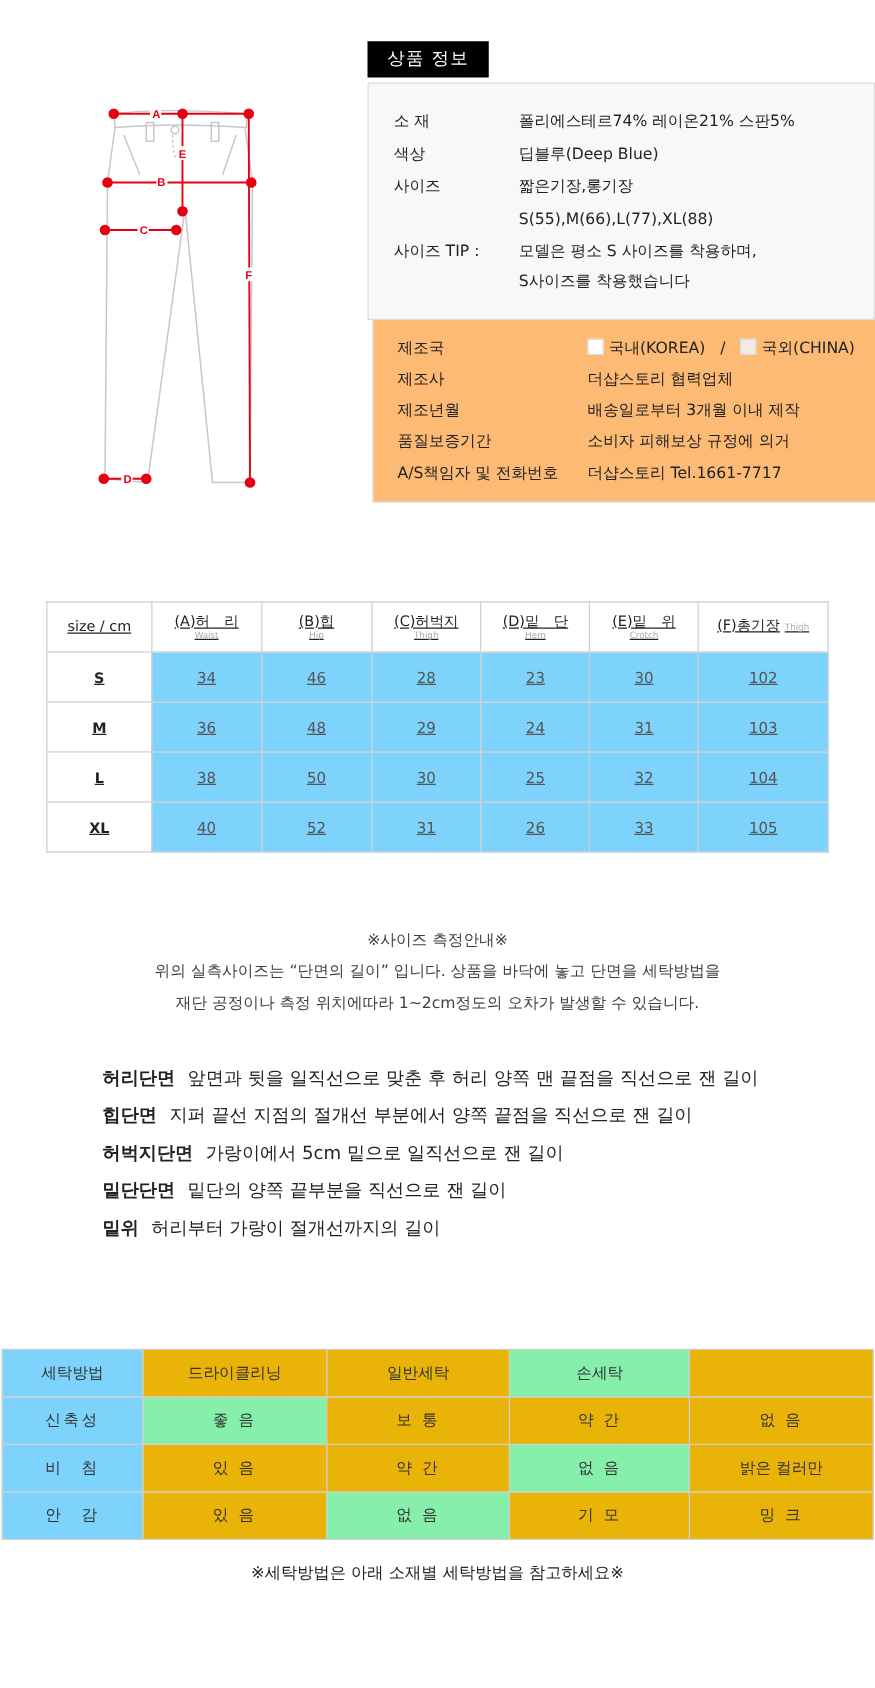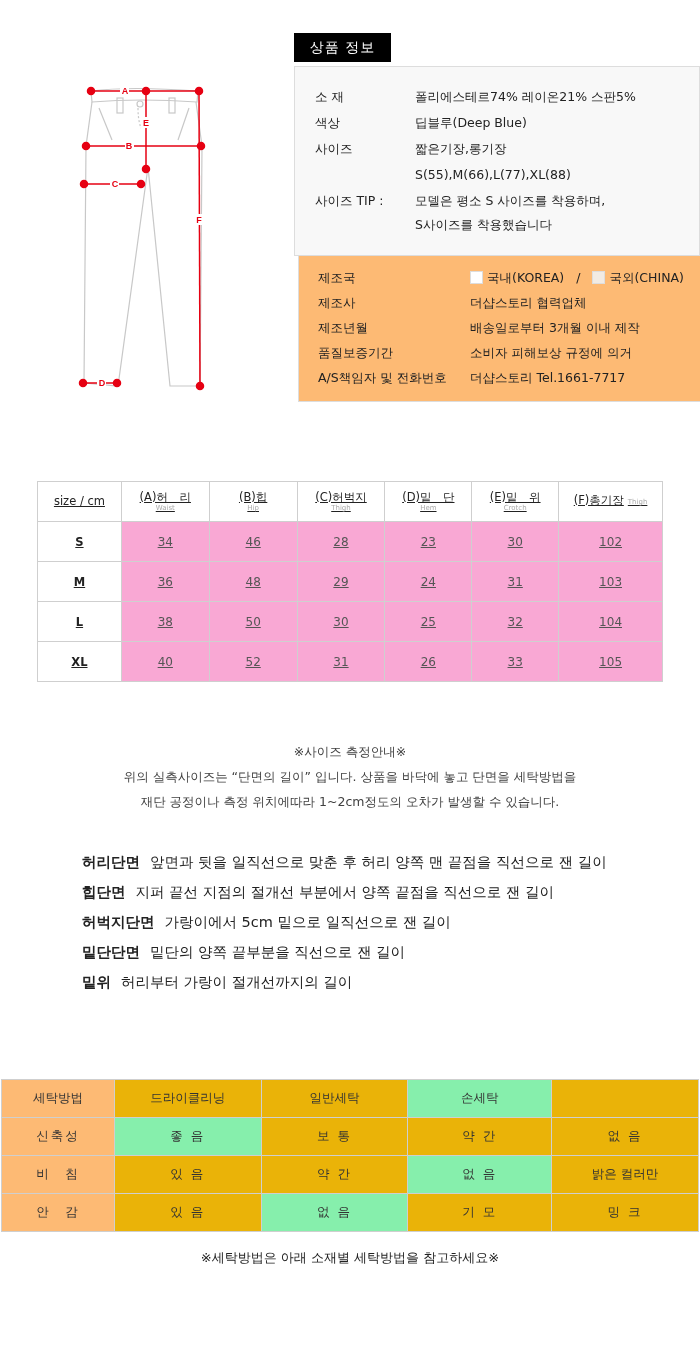--- a/index.html
+++ b/index.html
@@ -33,34 +33,34 @@
 
   
   table { border-collapse: collapse; }
   .size-table { position: absolute; left: 37px; top: 481px; width: 626px; }
   .size-table th, .size-table td {
     border: 1px solid #cfcfcf; text-align: center; font-weight: normal; text-decoration: underline;
   }
   .size-table th { height: 40px; background: #fff; font-size: 11.5px; color: #222; line-height: 13px; }
   .size-table th .sub { display: block; font-size: 7px; color: #aaa; line-height: 8px; }
   .size-table th .sub-inline { font-size: 7px; color: #aaa; margin-left: 4px; }
-  .size-table td { height: 40px; background: #f9a8d4; font-size: 12px; color: #555; }
+  .size-table td { height: 40px; background: #7dd3fc; font-size: 12px; color: #555; }
   .size-table td.sz { background: #fff; font-weight: bold; color: #222; font-size: 11.5px; }
 
   .notice { left: 0; width: 700px; text-align: center; font-size: 12.5px; color: #404040; }
   .defs { left: 82px; top: 853px; }
   .def-row { height: 30px; font-size: 14.5px; color: #222; white-space: nowrap; }
   .def-row b { font-weight: bold; margin-right: 10px; }
 
   .wash-table { position: absolute; left: 1px; top: 1079px; width: 698px; }
   .wash-table td {
     border: 1px solid #cfcfcf; height: 38px; text-align: center;
     font-size: 12.5px; color: #333; background: #eab308; letter-spacing: 2px;
   }
-  .wash-table td.head { background: #fdba74; }
+  .wash-table td.head { background: #7dd3fc; }
   .wash-table td.hl { background: #86efac; }
   .wash-foot { left: 0; width: 700px; top: 1249px; text-align: center; font-size: 13px; color: #222; }
 </style>
 </head>
 <body>
 
 <svg id="diagram" class="abs" viewBox="60 70 180 330">
   <g fill="none" stroke="#c8c8c8" stroke-width="1.2">
     <path d="M91 91 Q130 86 198 91 L197 102 Q140 98 92 102 Z"></path>
     <path d="M92 102 L86 146 L84 383 L118 386 L148 167 L170 386 L200 386 L202 146 L196 102"></path>

